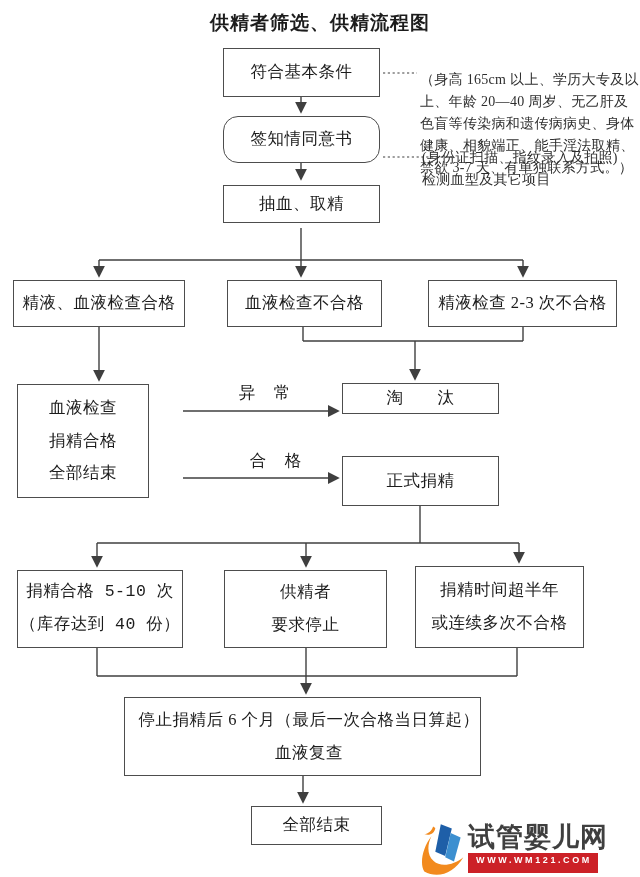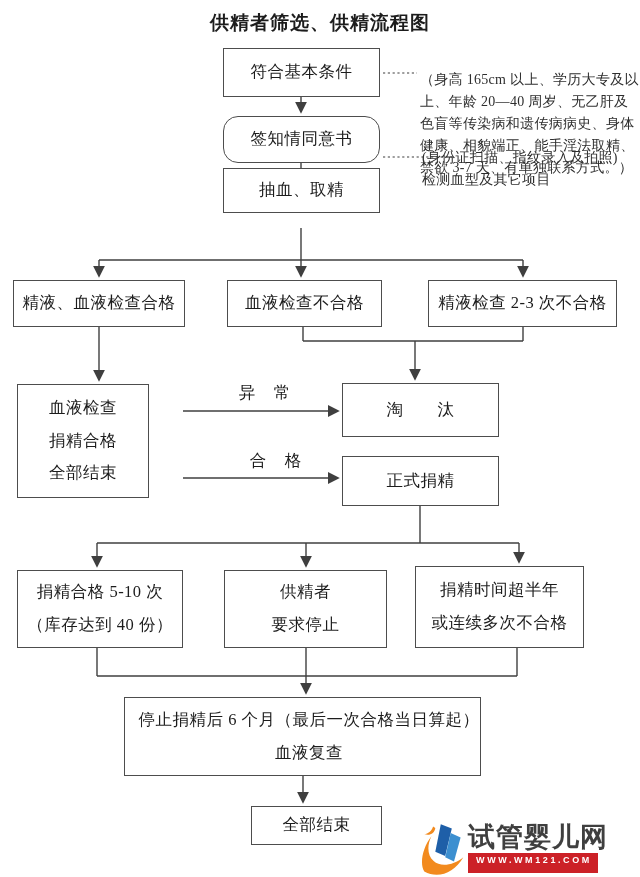--- a/index.html
+++ b/index.html
@@ -115,39 +115,39 @@
     <span>健康、相貌端正、能手淫法取精、</span>
     <span>禁欲 3-7 天、有单独联系方式。）</span>
   </div>
   <div class="note" style="left:422px;top:147px;">
     <span>(身份证扫描、指纹录入及拍照)</span>
     <span>检测血型及其它项目</span>
   </div>
 
   <div class="fbox" style="left:223px;top:48px;width:157px;height:49px;">符合基本条件</div>
   <div class="fbox" style="left:223px;top:116px;width:157px;height:47px;border-radius:15px;">签知情同意书</div>
-  <div class="fbox" style="left:223px;top:168px;width:157px;height:45px;">抽血、取精</div>
+  <div class="fbox" style="left:223px;top:185px;width:157px;height:38px;">抽血、取精</div>
 
   <div class="fbox" style="left:13px;top:280px;width:172px;height:47px;">精液、血液检查合格</div>
   <div class="fbox" style="left:227px;top:280px;width:155px;height:47px;">血液检查不合格</div>
   <div class="fbox" style="left:428px;top:280px;width:189px;height:47px;">精液检查 2-3 次不合格</div>
 
   <div class="fbox gap2" style="left:17px;top:384px;width:132px;height:114px;">
     <span class="bline">血液检查</span>
     <span class="bline">捐精合格</span>
     <span class="bline">全部结束</span>
   </div>
 
   <div class="edge-label" style="left:215px;top:382px;">异　常</div>
   <div class="edge-label" style="left:226px;top:450px;">合　格</div>
 
-  <div class="fbox" style="left:342px;top:383px;width:157px;height:54px;">淘　　汰</div>
+  <div class="fbox" style="left:342px;top:383px;width:157px;height:31px;">淘　　汰</div>
   <div class="fbox" style="left:342px;top:456px;width:157px;height:50px;">正式捐精</div>
 
-  <div class="fbox gap2" style="left:17px;top:570px;width:166px;height:78px;">
+  <div class="fbox gap2" style="left:17px;top:570px;width:166px;height:78px;font-family:Liberation Mono, monospace;">
     <span class="bline">捐精合格 5-10 次</span>
     <span class="bline">（库存达到 40 份）</span>
   </div>
   <div class="fbox gap2" style="left:224px;top:570px;width:163px;height:78px;">
     <span class="bline">供精者</span>
     <span class="bline">要求停止</span>
   </div>
   <div class="fbox gap2" style="left:415px;top:566px;width:169px;height:82px;">
     <span class="bline">捐精时间超半年</span>
     <span class="bline">或连续多次不合格</span>

